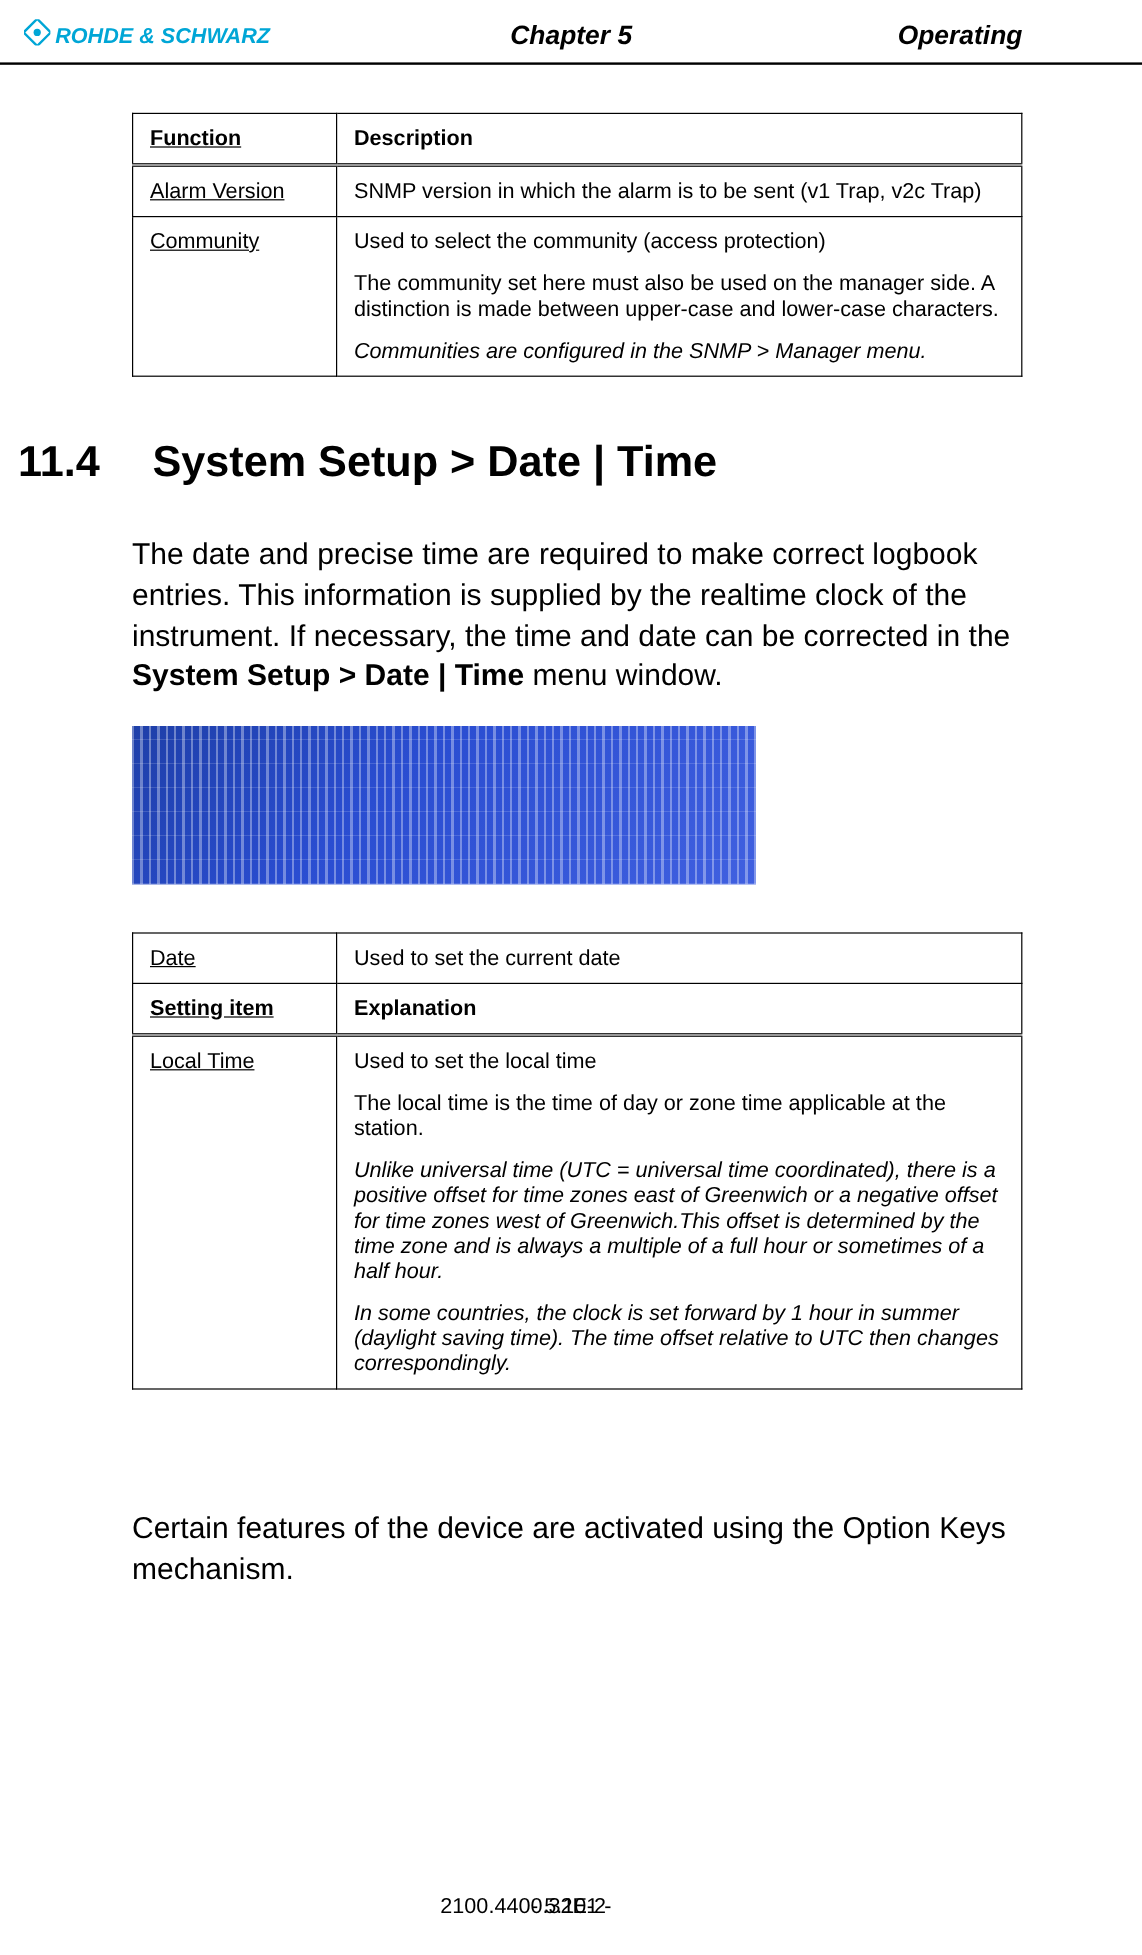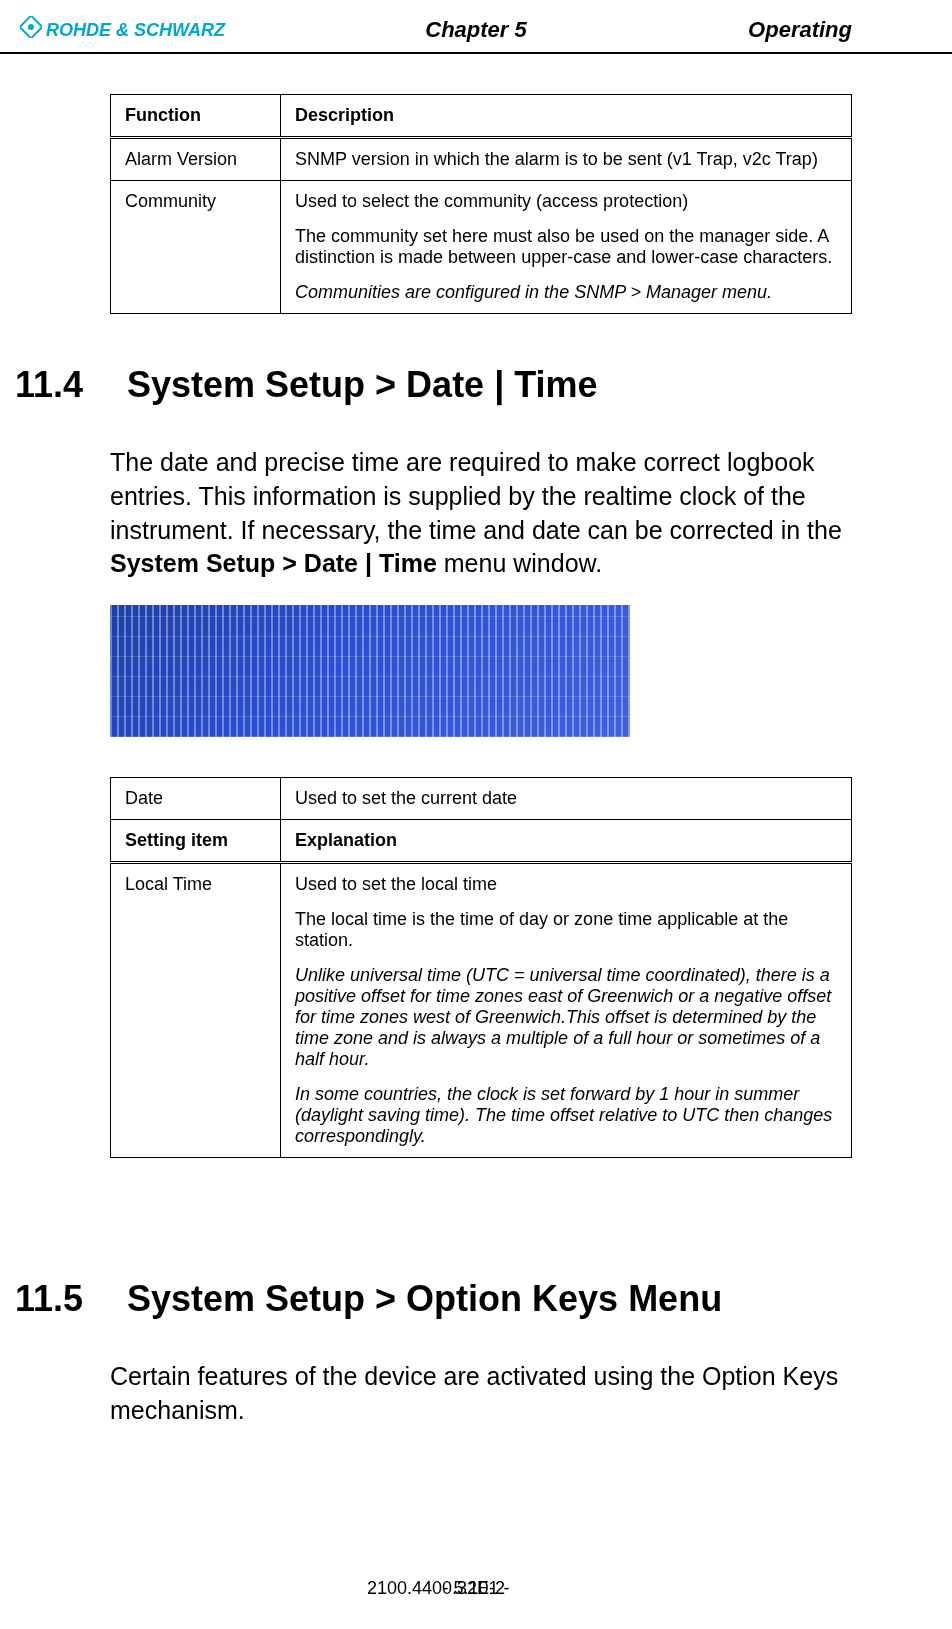--- a/index.html
+++ b/index.html
@@ -64,20 +64,21 @@
       text-align: left;
       vertical-align: top;
       font-size: 18px;
     }
     .table1 th, .table2 th {
       font-weight: bold;
       border-bottom: 3px double #000;
     }
     .col1 {
       width: 170px;
+      text-decoration: underline;
     }
     .section-number-top {
       min-width: 95px;
     }
     .section-heading-top {
       display: flex;
       font-weight: bold;
       font-size: 36px;
       margin: 20px 0 40px -95px;
       gap: 17px;
@@ -205,24 +206,20 @@
         <span class="italic">Unlike universal time (UTC = universal time coordinated), there is a positive offset for time zones east of Greenwich or a negative offset for time zones west of Greenwich.This offset is determined by the time zone and is always a multiple of a full hour or sometimes of a half hour.</span>
         <span class="para-spacer"></span>
         <span class="italic">In some countries, the clock is set forward by 1 hour in summer (daylight saving time). The time offset relative to UTC then changes correspondingly.</span>
       </td>
     </tr>
   </tbody>
     </table>
 
   <div style="height:50px"></div>
 
-  <div class="section-heading-top">
-    <span class="section-number-top">11.5</span>
-    <span>System Setup &gt; Option Keys Menu</span>
-  </div>
 
   <p class="body-text">Certain features of the device are activated using the Option Keys mechanism.</p>
 
 </div>
 
 <div class="footer">
   <span>2100.4400.32</span>
   <span class="footer-center">- 5.101 -</span>
   <span>E-2</span>
 </div>

